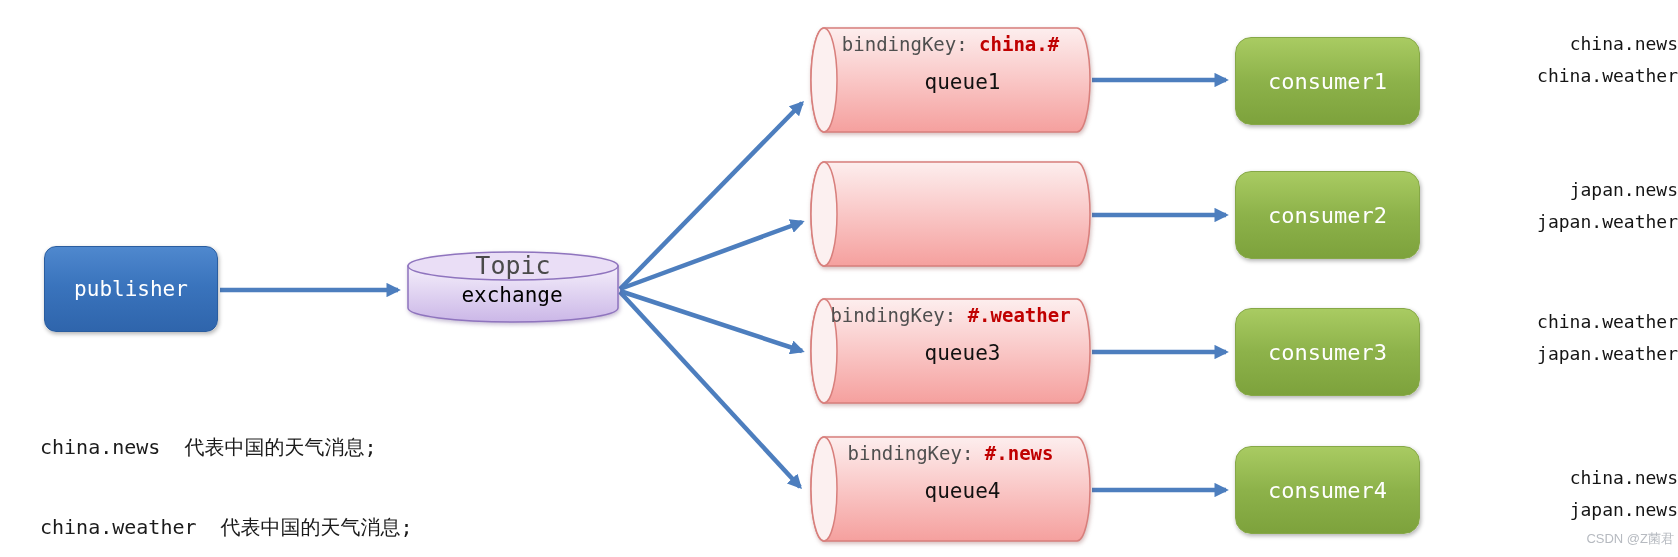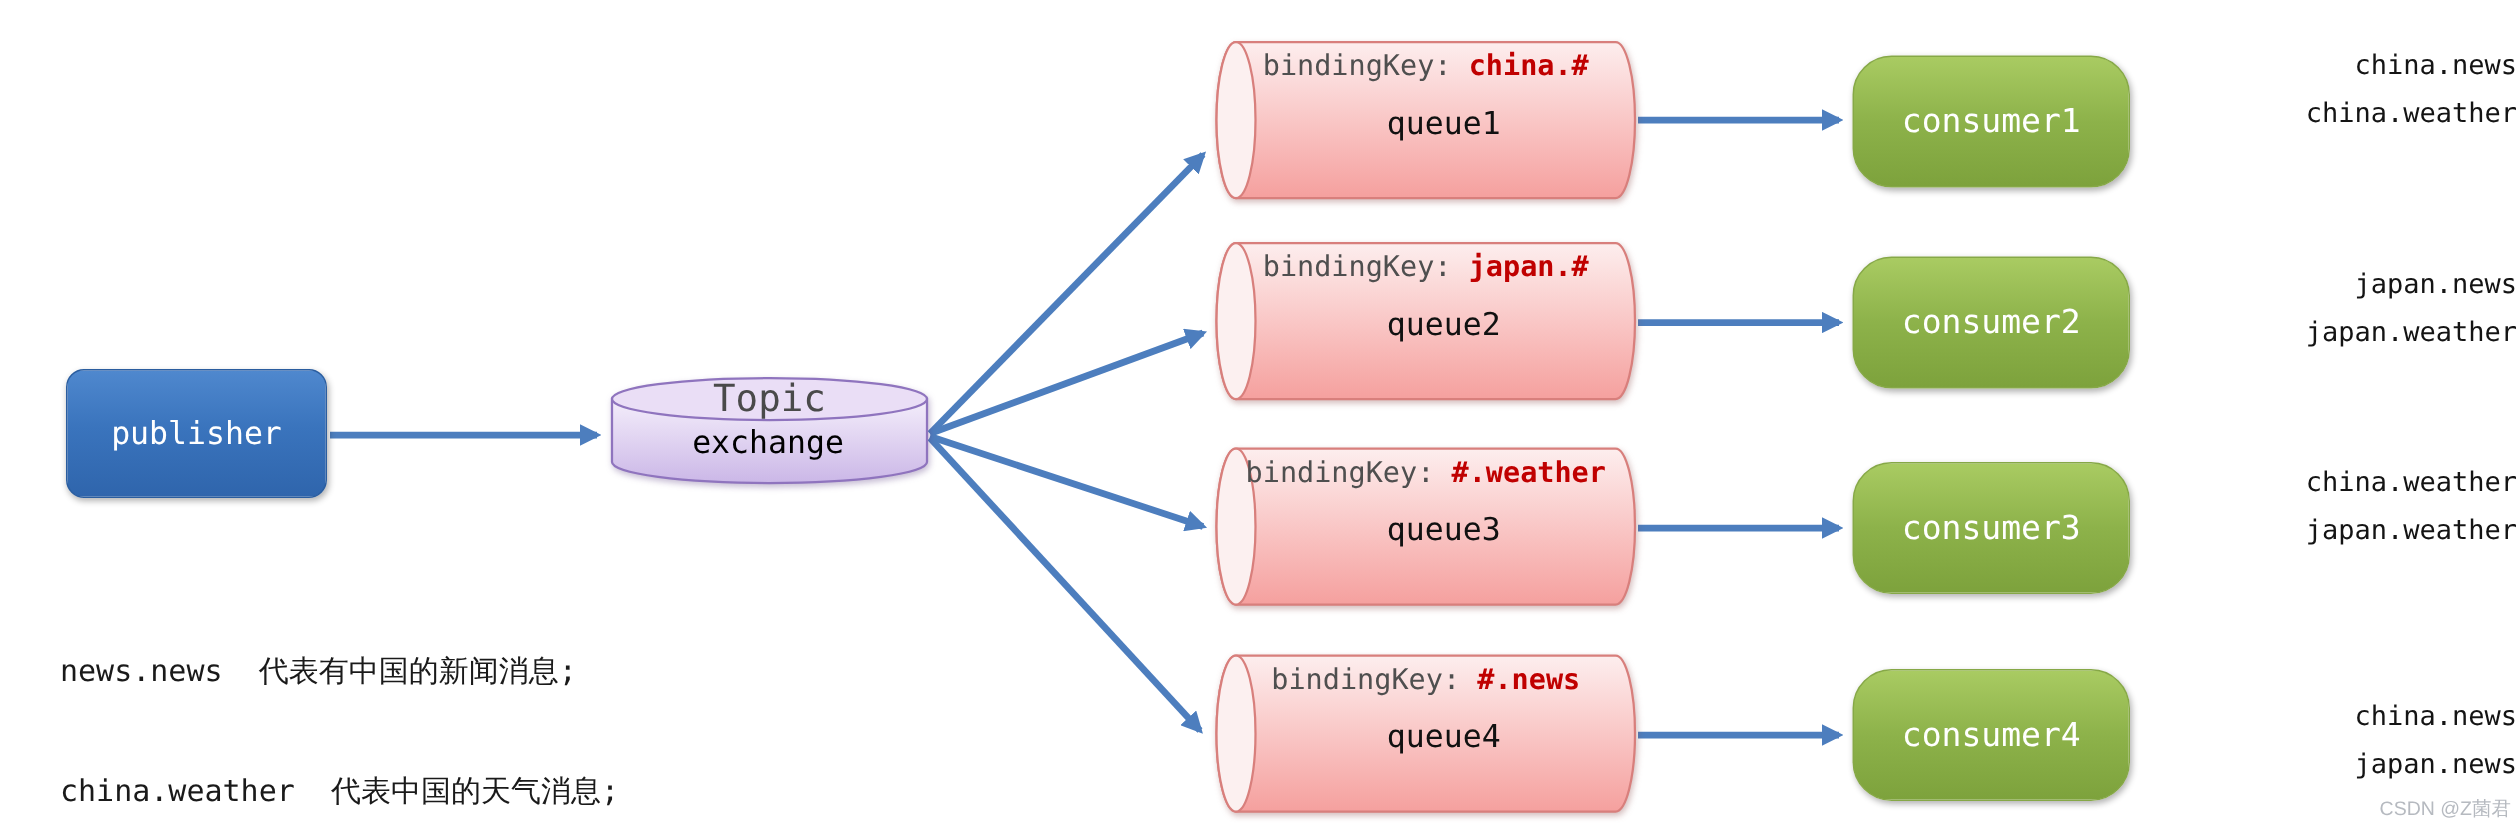--- a/index.html
+++ b/index.html
@@ -22,21 +22,21 @@
   }
   .publisher{
     left:44px;top:246px;width:172px;height:84px;
     border-radius:12px;
     background:linear-gradient(180deg,#4f88ce 0%,#3a74bd 45%,#2f65ac 100%);
     border:1px solid #2a5d9f;
     font-size:21px;
   }
   .consumer{
     left:1235px;width:183px;height:86px;
-    border-radius:26px;
+    border-radius:16px;
     background:linear-gradient(180deg,#a9cb62 0%,#8db24a 50%,#7da23c 100%);
     border:1px solid #86a847;
     font-size:22px;
   }
 
   
   .exch-type{left:408px;top:256px;width:210px;height:20px;line-height:20px;
     text-align:center;font-size:25px;color:#4a4a4a;}
   .exch-name{left:408px;top:283px;width:208px;height:24px;line-height:24px;
     text-align:center;font-size:21px;color:#000;}
@@ -129,27 +129,20 @@
   <div class="abs overlay exch-type">Topic</div>
   <div class="abs overlay exch-name">exchange</div>
 
   <div class="abs overlay queue-text" style="top:28px">
     <div class="binding">
       <span class="bk-prefix">bindingKey:</span>
       <span class="bk-key">china.#</span>
     </div>
     <div class="qname">queue1</div>
   </div>
-  <div class="abs overlay queue-text" style="top:162px">
-    <div class="binding">
-      <span class="bk-prefix">bindingKey:</span>
-      <span class="bk-key">japan.#</span>
-    </div>
-    <div class="qname">queue2</div>
-  </div>
   <div class="abs overlay queue-text" style="top:299px">
     <div class="binding">
       <span class="bk-prefix">bindingKey:</span>
       <span class="bk-key">#.weather</span>
     </div>
     <div class="qname">queue3</div>
   </div>
   <div class="abs overlay queue-text" style="top:437px">
     <div class="binding">
       <span class="bk-prefix">bindingKey:</span>
@@ -182,21 +175,21 @@
   <div class="abs overlay msgs" style="top:306px">
     <div>china.weather</div>
     <div class="l2">japan.weather</div>
   </div>
   <div class="abs overlay msgs" style="top:462px">
     <div>china.news</div>
     <div class="l2">japan.news</div>
   </div>
 
   <div class="abs overlay notes">
-    <div>news.news  代表有中国的新闻消息;</div>
+    <div>china.news  代表中国的天气消息;</div>
     <div>china.weather  代表中国的天气消息;</div>
     
     
   </div>
 
   <div class="abs overlay watermark">CSDN @Z菌君</div>
 
 </div>
 
 </body></html>

